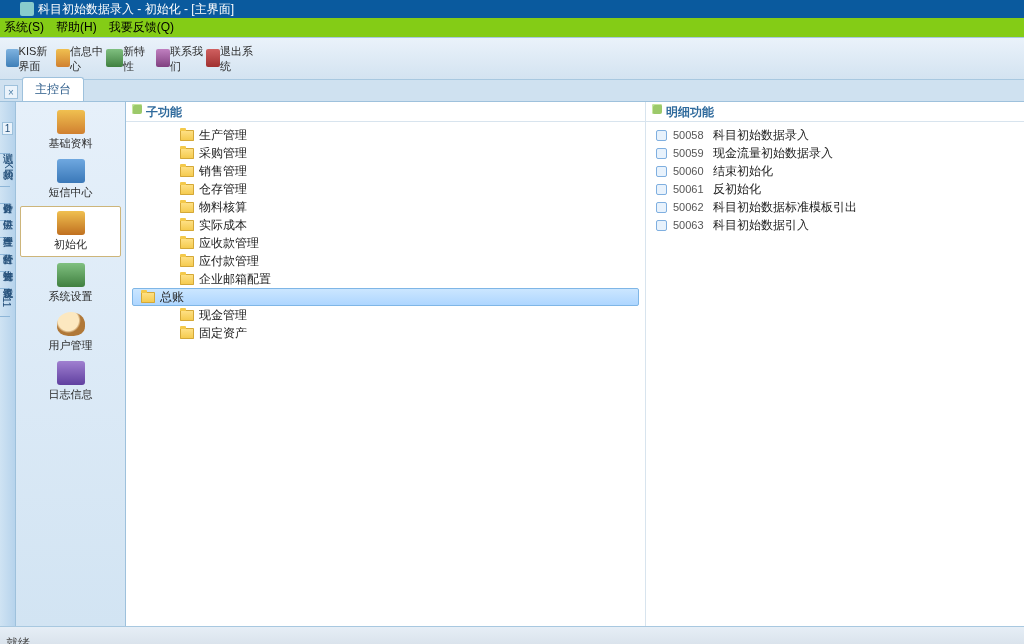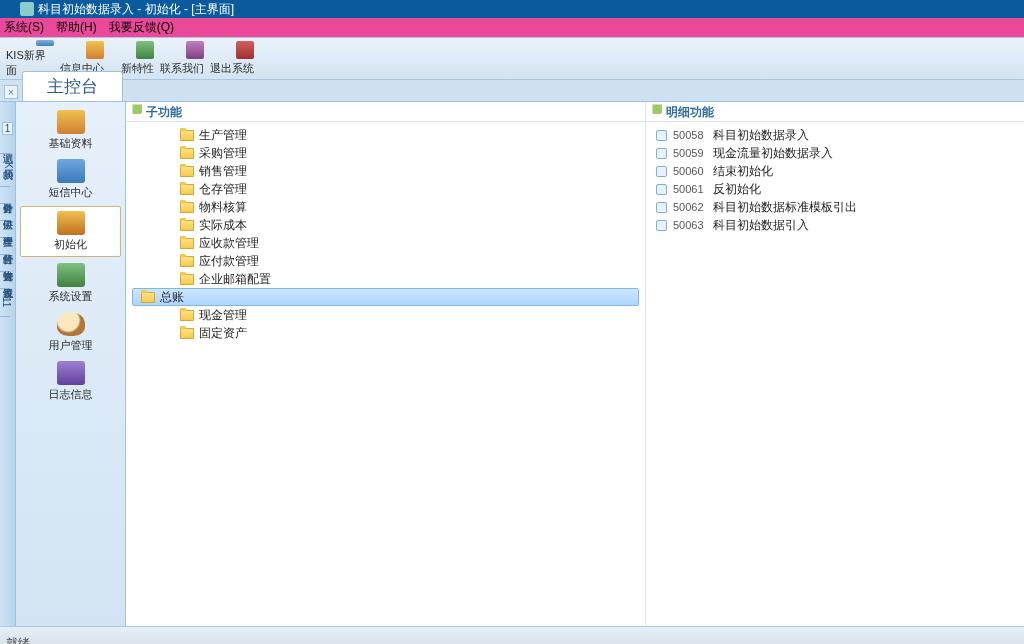--- a/index.html
+++ b/index.html
@@ -1,36 +1,36 @@
 <!DOCTYPE html>
 <html><head>
 <meta charset="utf-8">
 <style>
 * { margin: 0; padding: 0; box-sizing: border-box; font-family: "Microsoft YaHei", SimSun, sans-serif; font-size: 12px; }
 html, body { width: 1024px; height: 644px; overflow: hidden; background: #fff; }
 
 .titlebar { height: 18px; background: linear-gradient(#0a5a9e, #0a5a9e); color: #fff; display: flex; align-items: center; padding: 0 20px; }
 .titlebar .app-icon { width: 14px; height: 14px; background: #8cc; border-radius: 2px; margin-right: 4px; }
 
-.menubar { height: 20px; background: #ec4899; display: flex; align-items: center; padding: 0 4px; border-bottom: 1px solid #a8c8e0; }
+.menubar { height: 20px; background: #84cc16; display: flex; align-items: center; padding: 0 4px; border-bottom: 1px solid #a8c8e0; }
 .menubar span { margin-right: 12px; cursor: default; }
 
 .toolbar { height: 42px; background: linear-gradient(#eaf2fa, #d3e3f1); display: flex; align-items: center; padding: 2px 6px; border-bottom: 1px solid #a8c8e0; gap: 2px; }
-.toolbar-item { width: 48px; height: 38px; display: flex; flex-direction: column; align-items: flex-end; justify-content: center; cursor: pointer; border-radius: 2px; }
+.toolbar-item { width: 48px; height: 38px; display: flex; flex-direction: row; align-items: center; justify-content: center; cursor: pointer; border-radius: 2px; }
 .toolbar-item .ti-icon { width: 18px; height: 18px; background: #5a8fc0; border-radius: 2px; margin-bottom: 2px; }
 .toolbar-item .ti-icon.g1 { background: linear-gradient(#7fb3e0,#3f7fb8); }
 .toolbar-item .ti-icon.g2 { background: linear-gradient(#f0c050,#d08030); }
 .toolbar-item .ti-icon.g3 { background: linear-gradient(#80c080,#408040); }
 .toolbar-item .ti-icon.g4 { background: linear-gradient(#c080c0,#804080); }
 .toolbar-item .ti-icon.g5 { background: linear-gradient(#d06060,#a03030); }
 .toolbar-item span { font-size: 11px; color: #2a2a2a; }
 
 .tabstrip { height: 22px; background: #cfe1f0; display: flex; align-items: flex-end; padding: 0 4px; border-bottom: 1px solid #9ec1dc; }
 .tabstrip .closer { width: 14px; height: 14px; border: 1px solid #9ec1dc; color: #5080a8; display: flex; align-items: center; justify-content: center; margin-right: 4px; font-size: 10px; margin-bottom: 2px; background: #eaf3fb; }
-.tabstrip .tab { padding: 3px 24px; background: #fff; border: 1px solid #9ec1dc; border-bottom: none; margin-right: 2px; border-radius: 3px 3px 0 0; font-size: 17px; color: #2a5a88; }
+.tabstrip .tab { padding: 3px 12px; background: #fff; border: 1px solid #9ec1dc; border-bottom: none; margin-right: 2px; border-radius: 3px 3px 0 0; font-size: 12px; color: #2a5a88; }
 
 .body { display: flex; height: calc(644px - 18px - 20px - 42px - 22px - 18px); }
 
 .leftstrip { width: 16px; background: linear-gradient(90deg,#cfe3f3,#b6d3ec); border-right: 1px solid #9ec1dc; display: flex; flex-direction: column; align-items: center; padding-top: 20px; }
 .leftstrip .ls-item { writing-mode: vertical-rl; font-size: 10px; color: #25507a; padding: 6px 1px; cursor: pointer; margin-bottom: 2px; }
 .leftstrip .ls-sep { width: 10px; height: 1px; background: #8eb6d8; margin: 2px 0; }
 .leftstrip .ls-badge { font-size: 10px; color: #25507a; background: #eaf3fb; border: 1px solid #9ec1dc; padding: 0 2px; margin-bottom: 4px; }
 
 .navpanel { width: 110px; background: linear-gradient(#e6f0fa,#d2e4f3); border-right: 1px solid #9ec1dc; }
 .navlist { padding: 4px 0; }

